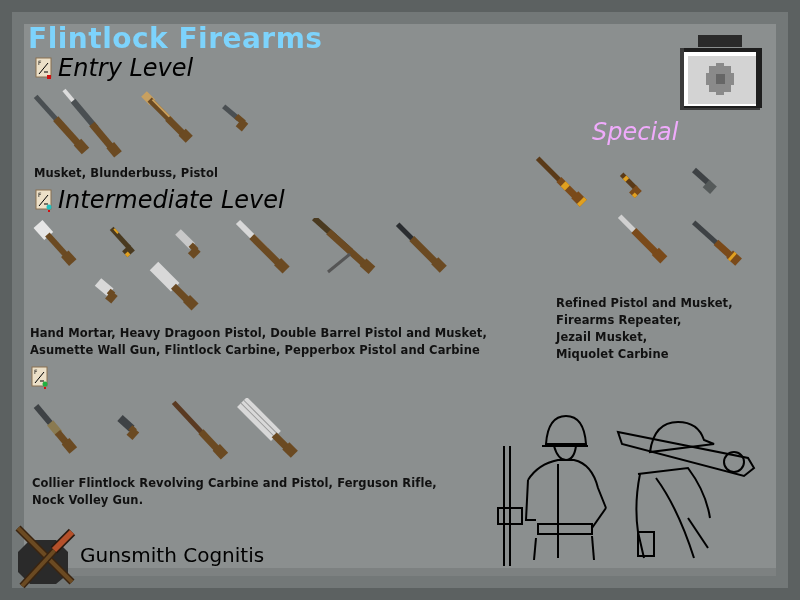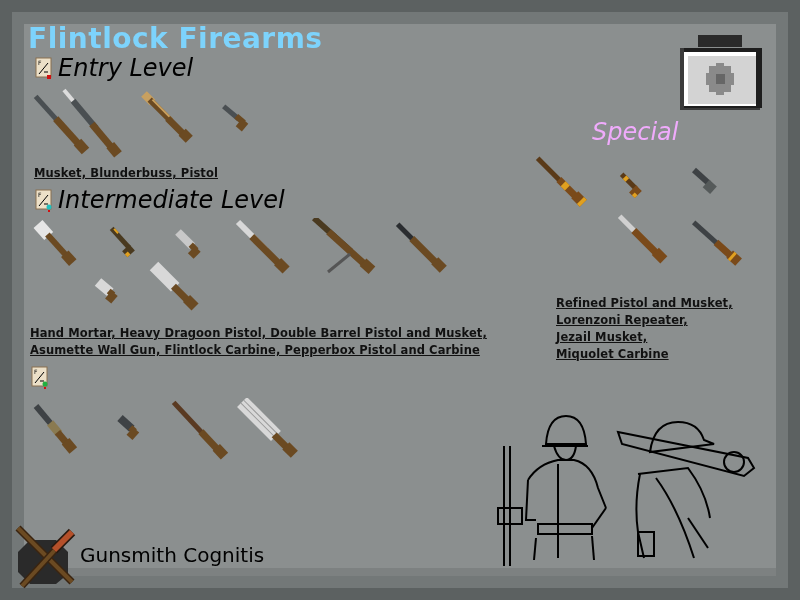--- a/index.html
+++ b/index.html
@@ -4,21 +4,21 @@
 <style>
   html, body { margin:0; padding:0; }
   body { width:800px; height:600px; background:#5c6161; position:relative; overflow:hidden; font-family:"DejaVu Sans", sans-serif; }
   .frame-mid { position:absolute; left:12px; top:12px; width:776px; height:576px; background:#737878; }
   .panel { position:absolute; left:24px; top:24px; width:752px; height:552px; background:#8b8f8f; }
   .panel-bottom-shadow { position:absolute; left:24px; top:568px; width:752px; height:8px; background:#7d8181; }
   .title { position:absolute; left:28px; top:22px; font-size:28px; font-weight:bold; color:#7dd3fc; letter-spacing:0.5px; margin:0; }
   .section-head { position:absolute; display:flex; align-items:center; }
   .section-head .label { font-family:"DejaVu Sans", sans-serif; font-style:italic; font-size:24px; color:#000; margin-left:4px; }
   .scroll-icon { width:20px; height:22px; position:relative; }
-  .caption { position:absolute; font-family:"DejaVu Sans", sans-serif; font-weight:bold; font-size:11.5px; color:#111; line-height:17px; letter-spacing:0.1px;text-decoration:underline; }
+  .caption { position:absolute; font-family:"DejaVu Sans", sans-serif; font-weight:bold; font-size:11.5px; color:#111; line-height:17px; letter-spacing:0.1px; }
   .caption.center { text-align:left; }
   .weapon { position:absolute; }
   .special-title { position:absolute; left:592px; top:118px; font-style:italic; font-size:24px; color:#f0abfc; }
   .footer { position:absolute; left:80px; top:543px; font-size:20px; color:#000; }
   .cog-box { position:absolute; left:676px; top:34px; width:90px; height:78px; }
   .footer-icon { position:absolute; left:10px; top:520px; width:70px; height:70px; }
   .soldiers { position:absolute; left:488px; top:408px; width:280px; height:160px; }
 </style>
 </head>
 <body>
@@ -199,20 +199,22 @@
   <g transform="translate(214,4) rotate(45)">
     <rect x="0" y="-7" width="48" height="14" fill="#d8d8d8"></rect>
     <rect x="0" y="-3" width="48" height="1" fill="#999"></rect>
     <rect x="0" y="1" width="48" height="1" fill="#999"></rect>
     <rect x="46" y="-3" width="20" height="7" fill="#6b4a22"></rect>
     <rect x="62" y="-5" width="12" height="10" fill="#6b4a22"></rect>
   </g>
 </svg>
 
 <div class="caption" style="left:32px;top:475px;">
+  <div>Collier Flintlock Revolving Carbine and Pistol, Ferguson Rifle,</div>
+  <div>Nock Volley Gun.</div>
 </div>
 
 <div class="special-title">Special</div>
 
 <svg class="weapon" style="left:530px;top:152px;" width="230" height="140">
 
   <g transform="translate(8,6) rotate(45)">
     <rect x="0" y="-2" width="36" height="5" fill="#5a3a18"></rect>
     <rect x="30" y="-3" width="26" height="7" fill="#7a4a1a"></rect>
     <rect x="36" y="-3" width="6" height="7" fill="#e0a020"></rect>
@@ -241,21 +243,21 @@
   <g transform="translate(164,70) rotate(42)">
     <rect x="0" y="-2" width="36" height="5" fill="#3e4245"></rect>
     <rect x="30" y="-3" width="22" height="7" fill="#7a4a1a"></rect>
     <rect x="48" y="-5" width="12" height="10" fill="#7a4a1a"></rect>
     <rect x="50" y="-5" width="3" height="10" fill="#e0a020"></rect>
   </g>
 </svg>
 
 <div class="caption center" style="left:556px;top:295px;width:184px;">
   <div>Refined Pistol and Musket,</div>
-  <div>Lorenzoni Repeater,</div>
+  <div>Firearms Repeater,</div>
   <div>Jezail Musket,</div>
   <div>Miquolet Carbine</div>
 </div>
 
 <svg class="soldiers" width="280" height="160" viewBox="0 0 280 160" fill="none" stroke="#000" stroke-width="2">
 
   <g>
     <path d="M58 36 Q60 8 78 8 Q96 8 98 36 Z"></path>
     <line x1="54" y1="38" x2="100" y2="38"></line>
     <path d="M66 38 Q70 52 78 52 Q86 52 88 38"></path>

